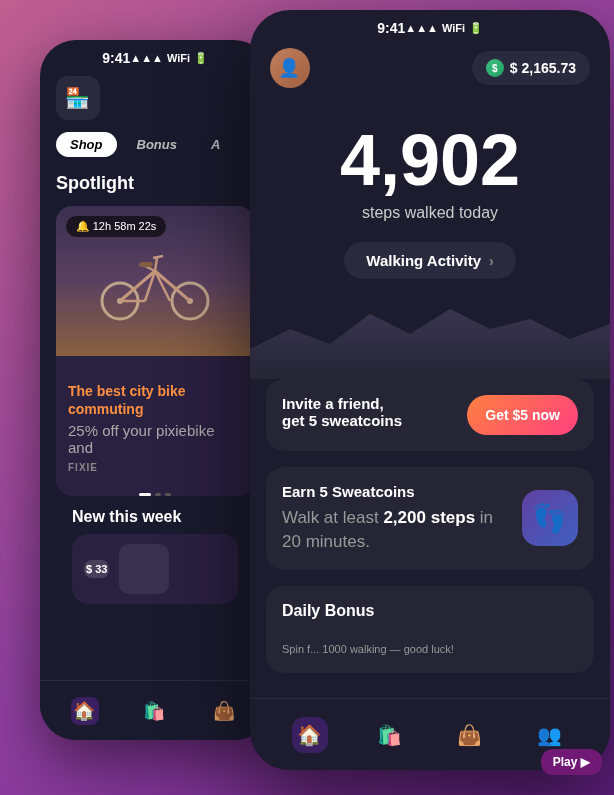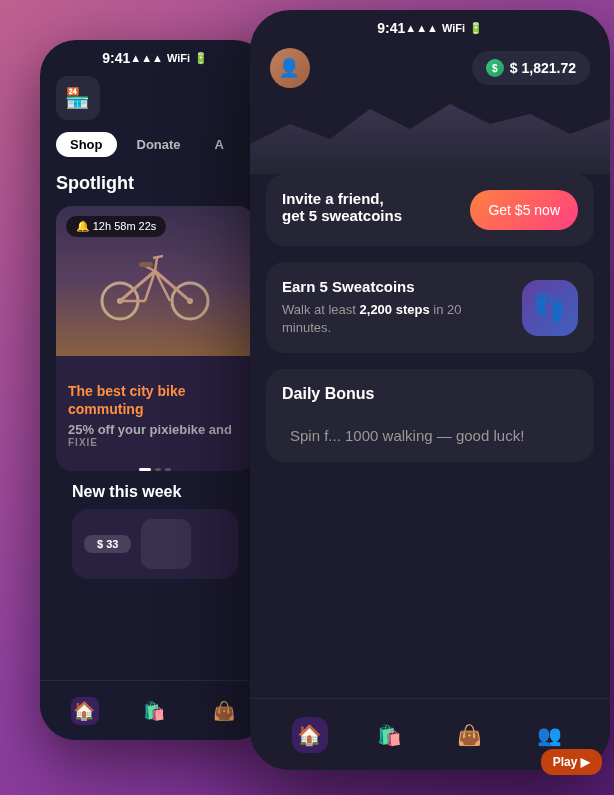--- a/index.html
+++ b/index.html
@@ -71,20 +71,21 @@
       display: flex;
       gap: 6px;
       margin-bottom: 16px;
     }
     .tab-pill {
       padding: 5px 14px;
       border-radius: 20px;
       font-size: 13px;
       font-weight: 600;
       cursor: pointer;
+      font-style: italic;
     }
     .tab-pill.active {
       background: #fff;
       color: #000;
     }
     .tab-pill.inactive {
       background: transparent;
       color: #bbb;
     }
     .tab-pill.more {
@@ -136,22 +137,22 @@
     }
     .card-title {
       color: #ff9040;
       font-size: 14px;
       font-weight: 700;
       line-height: 1.3;
       margin-bottom: 4px;
     }
     .card-subtitle {
       color: #aaa;
-      font-size: 13px;
-      font-weight: bold;
+      font-size: 15px;
+      margin-bottom: 6px;
     }
     .card-brand {
       color: #888;
       font-size: 10px;
       font-weight: 700;
       letter-spacing: 1px;
     }
     .card-dots {
       display: flex;
       justify-content: center;
@@ -178,21 +179,21 @@
       border-radius: 16px;
       height: 70px;
       display: flex;
       align-items: center;
       padding: 0 12px;
       gap: 10px;
     }
     .new-card-price {
       background: rgba(255,255,255,0.15);
       border-radius: 8px;
-      padding: 3px 13px;
+      padding: 3px 2px;
       font-size: 11px;
       color: #fff;
       font-weight: 600;
     }
     .new-card-img {
       width: 50px;
       height: 50px;
       background: #3a3050;
       border-radius: 10px;
     }
@@ -317,34 +318,34 @@
       align-items: center;
       justify-content: space-between;
     }
     .feature-card-text h3 {
       font-size: 15px;
       font-weight: 700;
       color: #fff;
       margin-bottom: 6px;
     }
     .feature-card-text p {
-      font-size: 13px;
+      font-size: 17px;
       color: #999;
       line-height: 1.4;
     }
     .feature-card-text p strong {
       color: #fff;
       font-weight: 700;
     }
     .get-btn {
       background: linear-gradient(135deg, #ff8040, #ff4080);
       border-radius: 24px;
       padding: 12px 18px;
       font-size: 14px;
-      font-weight: 400;
+      font-weight: 700;
       color: #fff;
       white-space: nowrap;
       cursor: pointer;
       flex-shrink: 0;
       margin-left: 12px;
       border: none;
     }
     .earn-icon {
       width: 56px;
       height: 56px;
@@ -362,24 +363,23 @@
       border-radius: 18px;
       padding: 16px;
     }
     .daily-card h3 {
       font-size: 16px;
       font-weight: 700;
       color: #fff;
       margin-bottom: 22px;
     }
     .daily-card p {
-      font-size: 15px;
+      font-size: 11px;
       color: #999;
       line-height: 1.4;
-      margin-left: 8px;
     }
 
     
     .front-bottom-nav {
       position: absolute;
       bottom: 0;
       left: 0;
       right: 0;
       height: 72px;
       background: #1c1c2e;
@@ -402,21 +402,21 @@
       background: #3a2060;
       color: #c060ff;
     }
     .front-nav-icon.inactive { color: #666; }
 
     
     .play-btn {
       position: absolute;
       bottom: 20px;
       right: 12px;
-      background: #c2410c;
+      background: #701a75;
       border-radius: 12px;
       padding: 6px 12px;
       font-size: 12px;
       color: #fff;
       font-weight: 600;
     }
 
     .mountain-svg {
       width: 100%;
     }
@@ -432,21 +432,21 @@
       <span>WiFi</span>
       <span>🔋</span>
     </div>
   </div>
   <div class="back-header">
     <div class="back-app-icon">
       <span>🏪</span>
     </div>
     <div class="back-tabs">
       <div class="tab-pill active">Shop</div>
-      <div class="tab-pill inactive">Donate</div>
+      <div class="tab-pill inactive">Bonus</div>
       <div class="tab-pill more">A</div>
     </div>
     <div class="spotlight-title">Spotlight</div>
     <div class="spotlight-card">
       <div class="card-timer">
         <span>🔔 12h 58m 22s</span>
       </div>
       <div class="card-image">
 
         <svg class="bike-svg" viewBox="0 0 120 90">
@@ -499,24 +499,32 @@
     <div class="status-icons">
       <span>▲▲▲</span>
       <span>WiFi</span>
       <span>🔋</span>
     </div>
   </div>
   <div class="front-header">
     <div class="avatar">👤</div>
     <div class="balance-pill">
       <div class="sweat-icon-sm">$</div>
-      <span>$ 1,821.72</span>
-    </div>
-  </div>
-
+      <span>$ 2,165.73</span>
+    </div>
+  </div>
+
+  <div class="steps-section">
+    <div class="steps-count">4,902</div>
+    <div class="steps-label">steps walked today</div>
+    <button class="walking-btn">
+      <span>Walking Activity</span>
+      <span class="chevron">›</span>
+    </button>
+  </div>
 
   <div class="mountain-bg">
     <svg class="mountain-svg" viewBox="0 0 360 80" preserveAspectRatio="none">
       <defs>
         <linearGradient id="mtnGrad" x1="0" y1="0" x2="0" y2="1">
           <stop offset="0%" stop-color="#3a3550"></stop>
           <stop offset="100%" stop-color="#252535"></stop>
         </linearGradient>
       </defs>
       <polygon points="0,80 0,50 40,30 80,45 120,15 160,35 200,10 240,30 280,20 320,40 360,25 360,80" fill="url(#mtnGrad)"></polygon>

